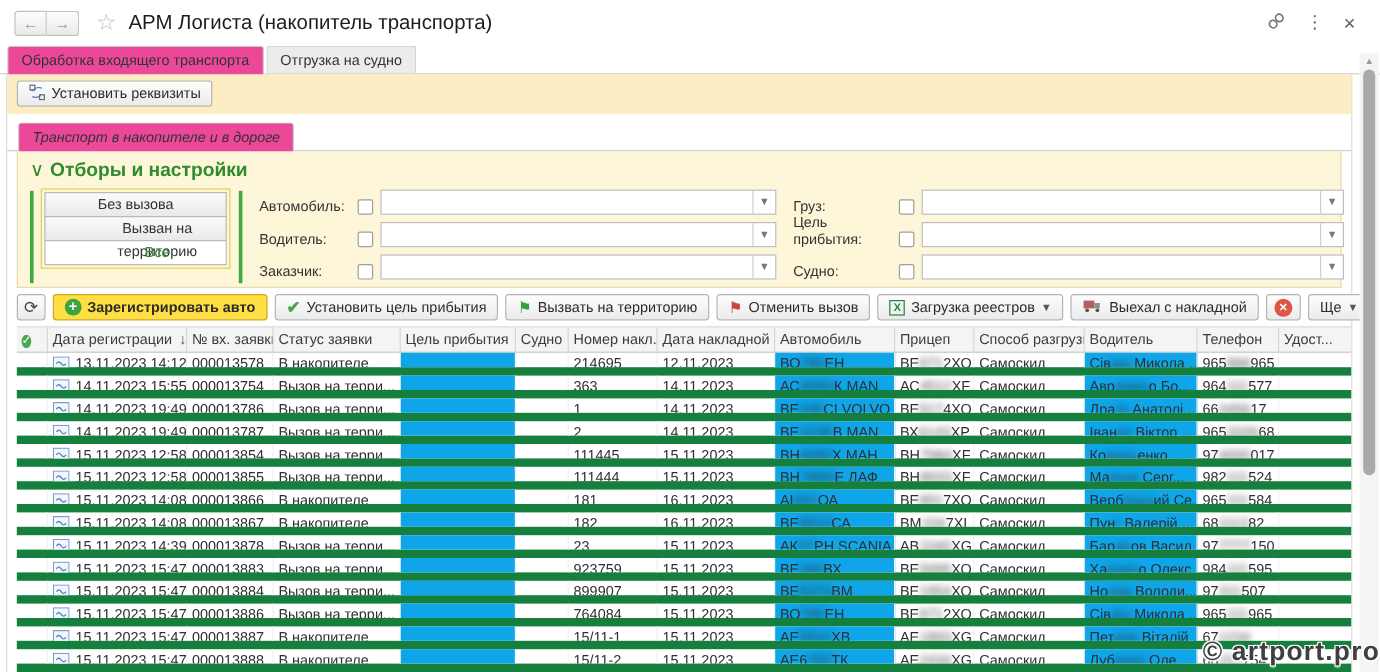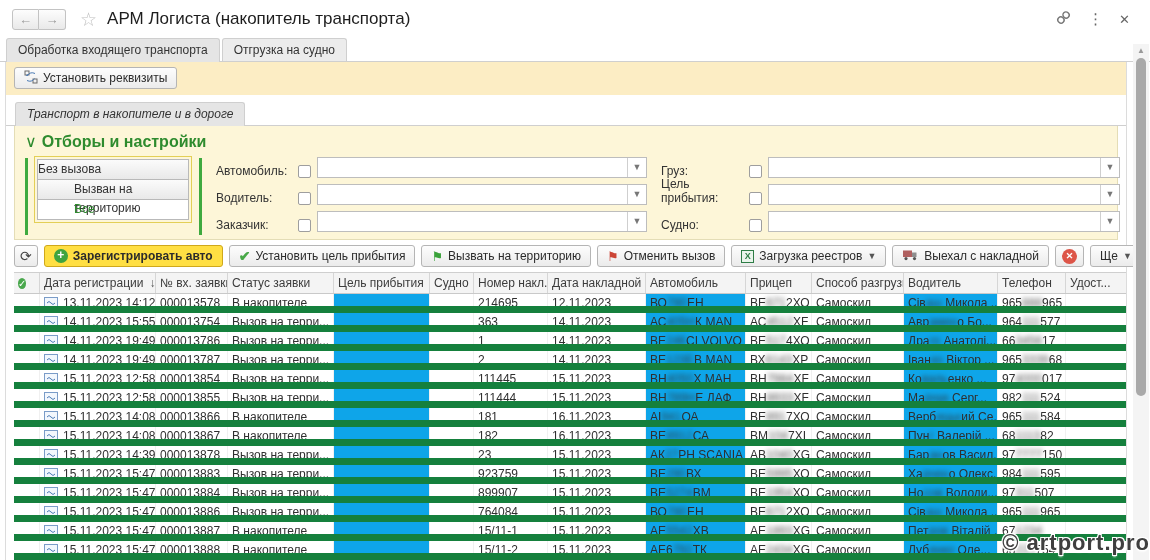--- a/index.html
+++ b/index.html
@@ -18,40 +18,40 @@
   .navbtn.fwd  { border-radius:0 3px 3px 0; border-left:none; }
   .star { font-size:19px; color:#c0c0c0; margin:0 10px 0 14px; }
   .apptitle { font-size:17px; color:#1d1d1d; }
   .winicons { margin-left:auto; display:flex; align-items:center; gap:16px; padding-right:8px; }
   .kebab { font-size:15px; color:#666; line-height:14px; }
   .closex { font-size:13px; color:#666; }
   
   .tabbar { display:flex; padding:0 6px; border-bottom:1px solid #cfcfcf; height:24px; align-items:flex-end; }
   .tab { padding:4px 11px 4px 11px; border:1px solid #cfcfcf; border-bottom:none; background:#ececec;
     border-radius:3px 3px 0 0; margin-right:2px; color:#333; white-space:nowrap; font-size:12px; cursor:pointer; }
-  .tab.active { background:#e5e5e5; margin-bottom:-1px; padding-bottom:5px; }
+  .tab.active { background:#ec4899; margin-bottom:-1px; padding-bottom:5px; }
   
   .content { position:absolute; top:62px; left:5px; right:23px; bottom:0;
     border-left:1px solid #dcdcdc; border-right:1px solid #dcdcdc; }
   .band { background:#fcedc4; padding:5px 8px; height:33px; }
   .btn { display:inline-flex; align-items:center; gap:5px; border:1px solid #b5b5b5; border-radius:3px;
     background:linear-gradient(#fdfdfd,#ebebeb); height:22px; padding:0 9px; color:#2b2b2b; white-space:nowrap; cursor:pointer; }
   
   .subtabs { display:flex; padding:8px 8px 0 9px; border-bottom:1px solid #cfcfcf; height:31px; align-items:flex-end;font-style:italic; }
   
   .filterpanel { margin:0 8px; background:#fdf6d8; border:1px solid #e4ddb6; border-top:none; padding:6px 10px 8px 10px; height:114px; }
   .filtertitle { color:#2e8b2e; font-weight:bold; font-size:16px; }
   .filtertitle .chev { font-weight:normal; margin-right:5px; }
   .filterrow { display:flex; margin-top:5px; }
   .quickwrap { position:relative; padding:0 10px 0 9px; }
   .quickwrap:before, .quickwrap:after { content:""; position:absolute; top:2px; bottom:2px; width:3px; background:#3faa3f; }
   .quickwrap:before { left:0; } .quickwrap:after { right:0; }
   .quickgroup { border:1px solid #e3cf56; padding:2px; background:#fdf6d8; }
   .qbtn { width:152px; height:21px; border:1px solid #b9b9b9; background:linear-gradient(#fbfbfb,#e9e9e9);
-    line-height:19px; color:#333; cursor:pointer; }
+    text-align:center; line-height:19px; color:#333; cursor:pointer; }
   .qbtn + .qbtn { margin-top:-1px;padding-left:36px; }
   .qbtn.sel { background:#fff; color:#2e8b2e; }
   .fcol { margin-left:14px; }
   .frow { display:flex; align-items:flex-end; height:22px; margin-bottom:5px; }
   .flabel { width:82px; color:#333; }
   .flabel.wide { width:88px; }
   .cb { width:13px; height:13px; border:1px solid #9e9e9e; background:#fff; border-radius:2px; margin-right:6px; flex:none; }
   .combo { display:flex; background:#fff; border:1px solid #bdbdbd; height:21px; width:330px; }
   .combo.w2 { width:352px; }
   .combo .field { flex:1; }

